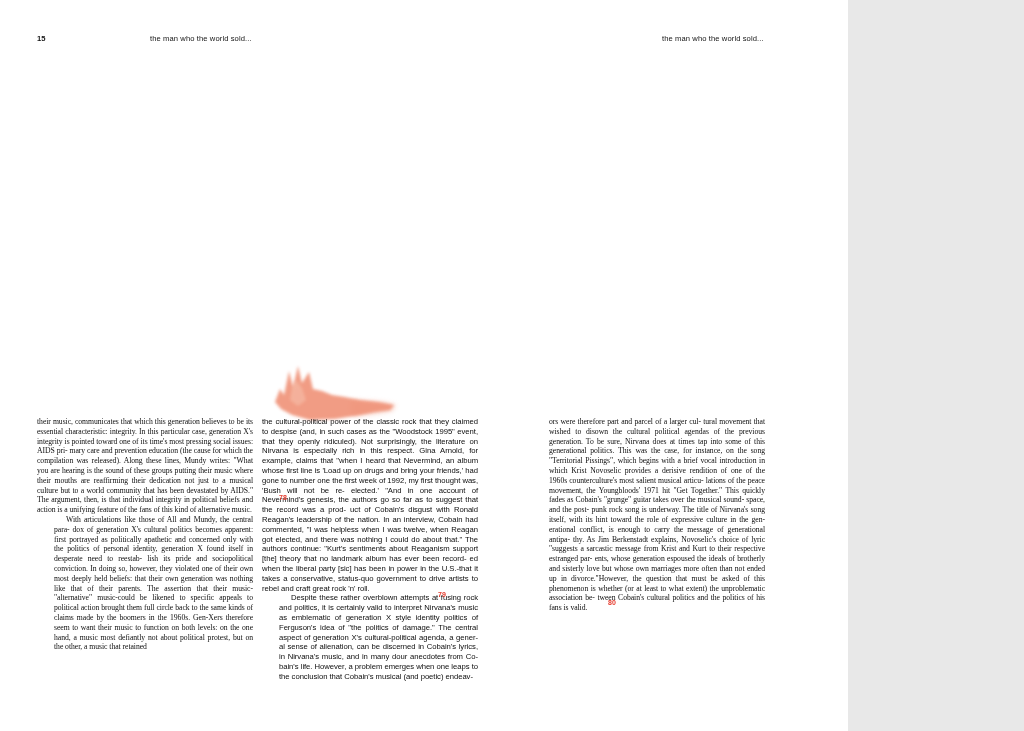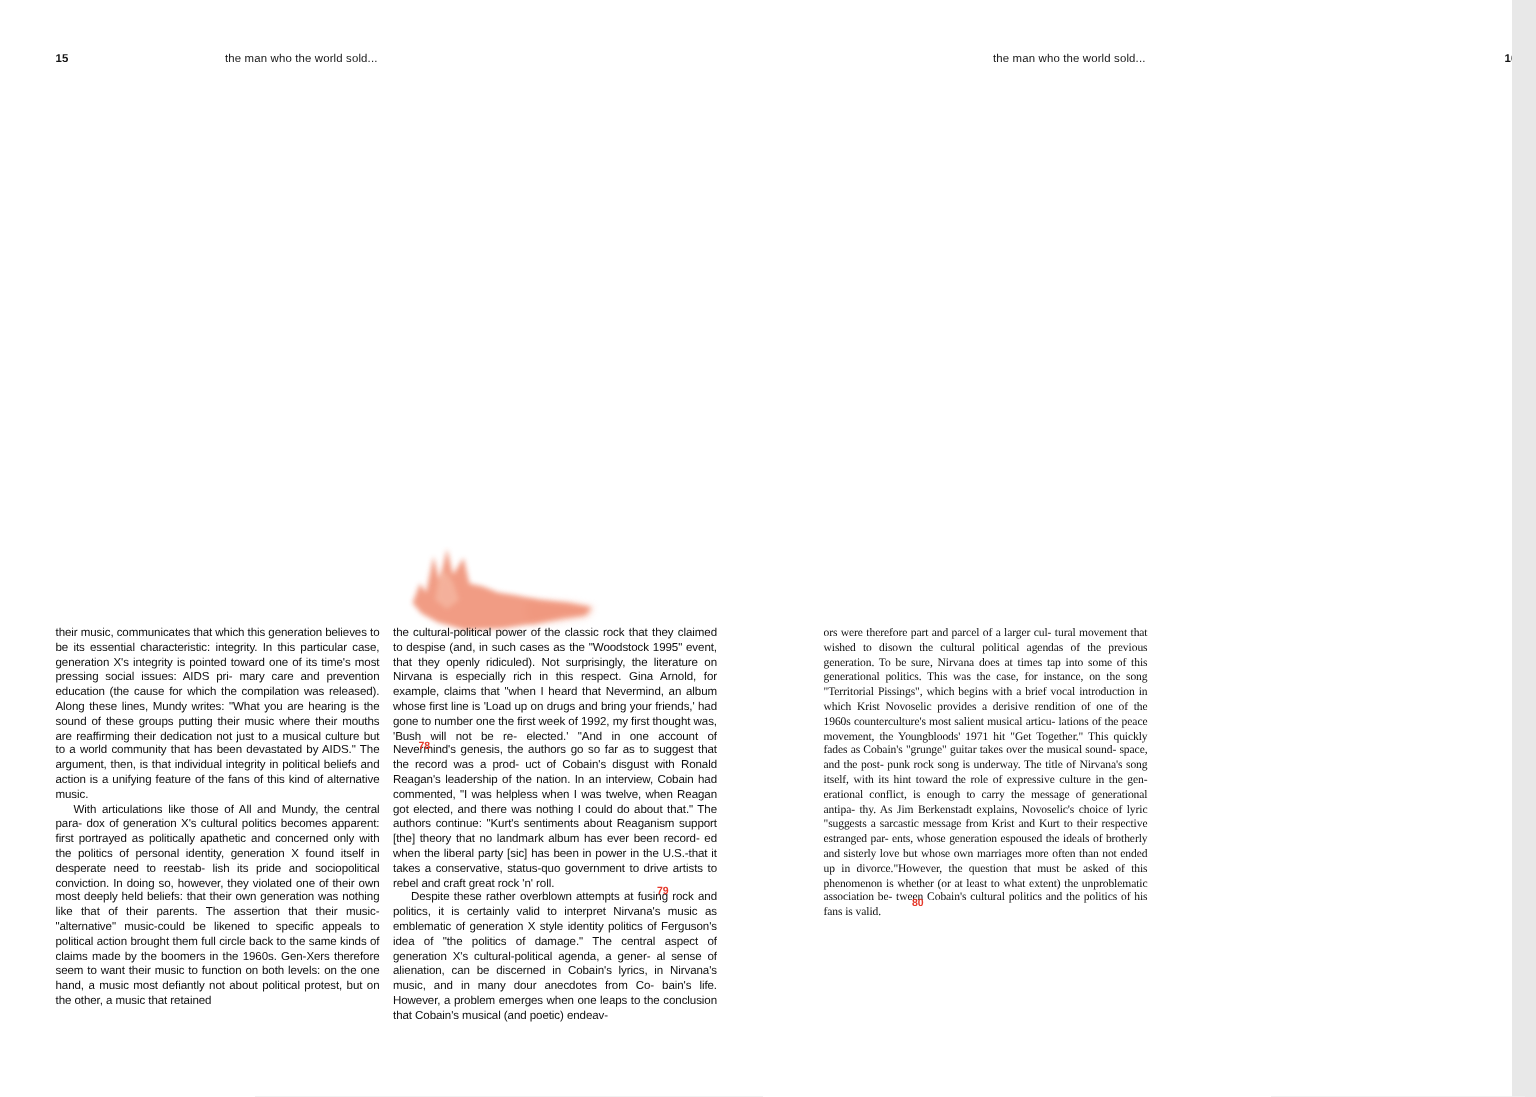--- a/index.html
+++ b/index.html
@@ -1,18 +1,18 @@
 <!DOCTYPE html>
 <html><head>
 <meta charset="utf-8">
 <style>
   html, body { margin: 0; padding: 0; background: #e8e8e8; }
   .spread {
     position: relative;
-    width: 1008px;
+    width: 848px;
     height: 731px;
     background: #ffffff;
     overflow: hidden;
     font-family: "Liberation Sans", sans-serif;
     color: #0d0d0d;
   }
   .runhead {
     position: absolute;
     top: 34px;
     font-size: 7.6px;
@@ -26,22 +26,22 @@
     position: absolute;
     top: 417px;
     width: 216px;
     text-align: justify;
     font-size: 7.7px;
     line-height: 9.8px;
     letter-spacing: -0.05px;
     z-index: 2;
   }
   .col p { margin: 0; }
-  .col p.indent { text-indent: 12px; }
-  .col-1 { left: 37px; }
+  .col p.indent { text-indent: 12px; margin-left: 17px; }
+  .col-1 { left: 37px; font-family: Liberation Serif, serif; }
   .col-2 { left: 262px; }
   .col-3 { left: 549px; font-family: Liberation Serif, serif; }
   .footnote-marker {
     position: absolute;
     font-size: 7px;
     font-weight: bold;
     z-index: 3;
     line-height: 7px;
   }
   .splash {

